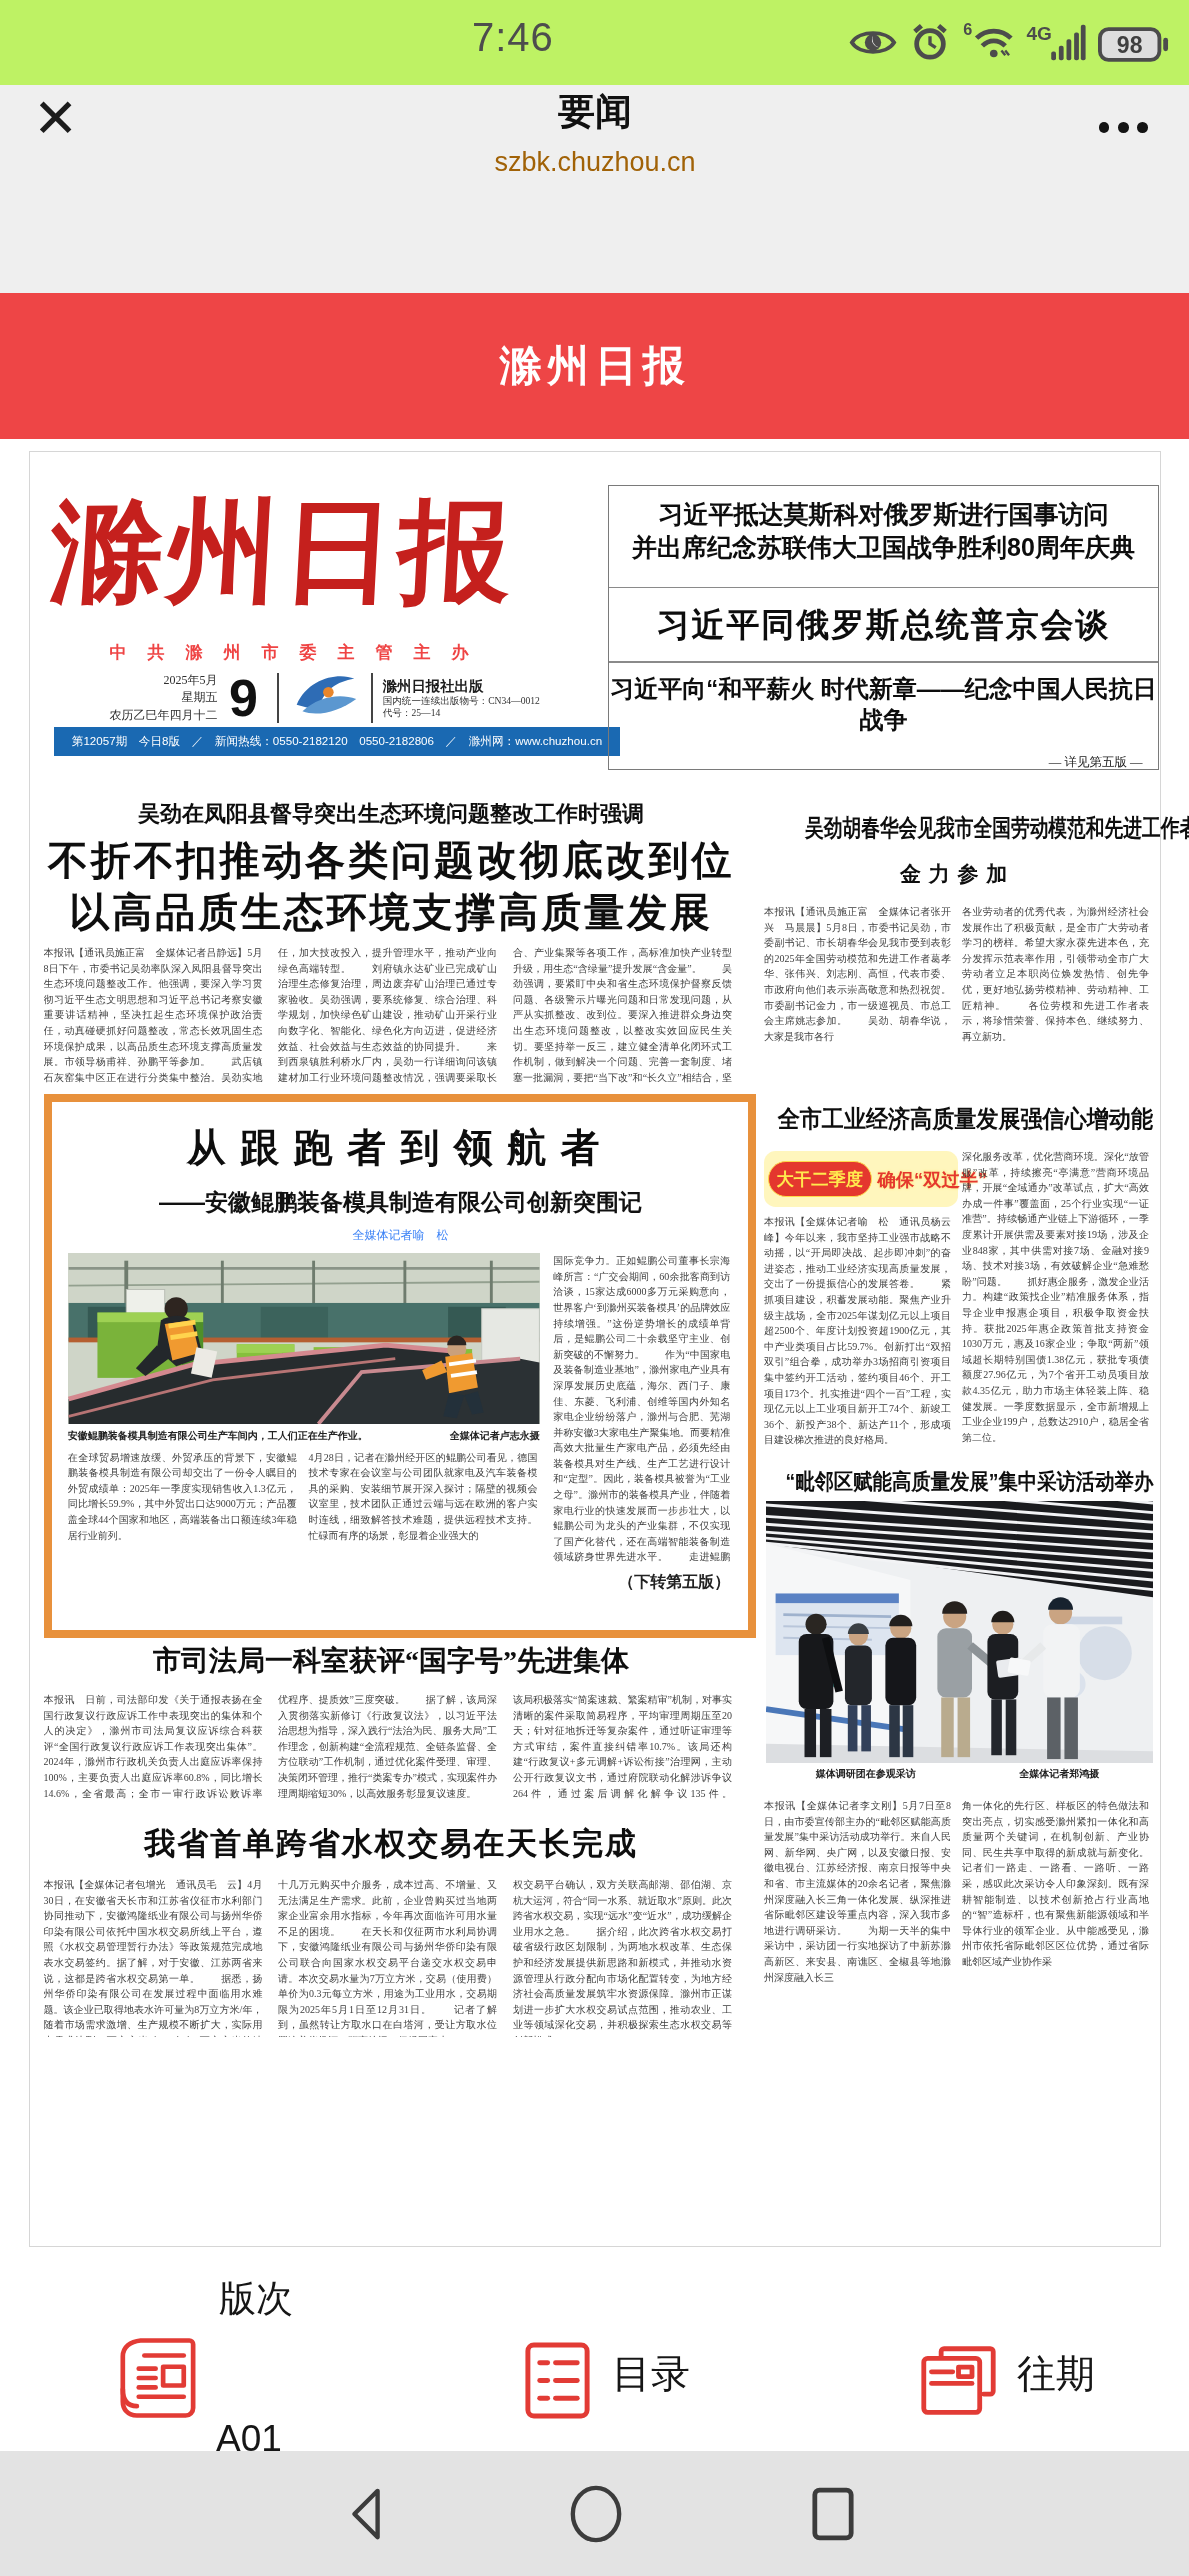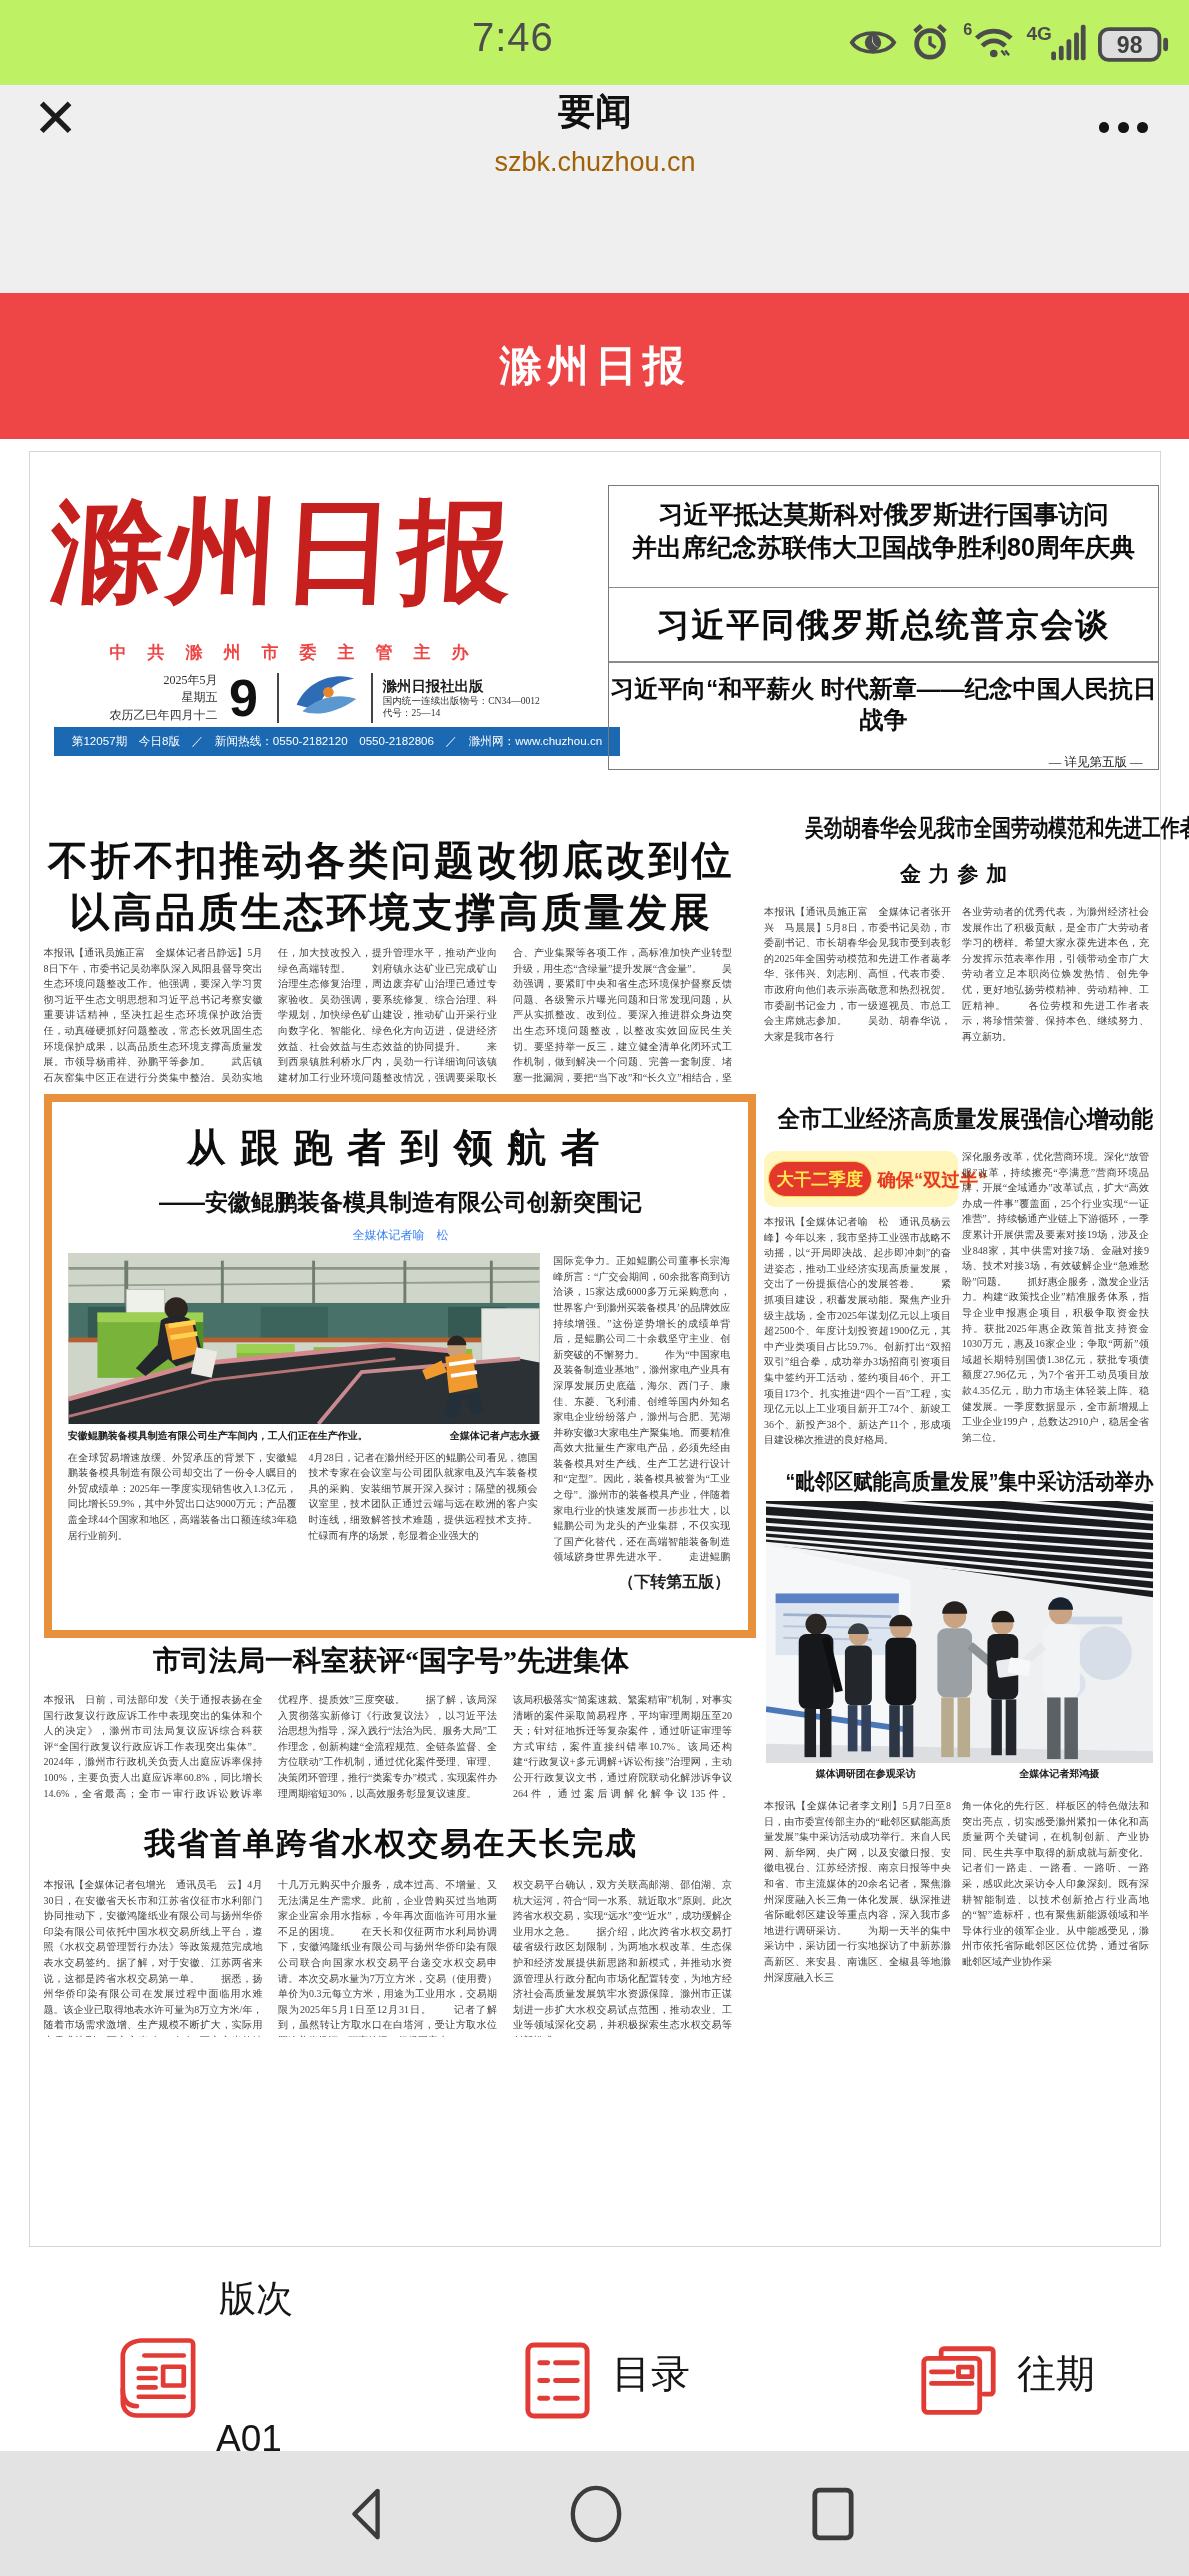--- a/index.html
+++ b/index.html
@@ -188,20 +188,21 @@
       </div>
       <div class="tb-div"></div>
       <div class="tb-row tb-r2">习近平同俄罗斯总统普京会谈</div>
       <div class="tb-div"></div>
       <div class="tb-row tb-r3">
         <div>习近平向“和平薪火 时代新章——纪念中国人民抗日战争</div>
       </div>
       <div class="tb-note">— 详见第五版 —</div>
     </div>
 
+    <div class="abs hl" style="left:9.6px;top:347px;width:703px;font-size:22px;font-weight:700;">吴劲在凤阳县督导突出生态环境问题整改工作时强调</div>
     <div class="abs hl" style="left:9.6px;top:381px;width:703px;font-size:40px;font-weight:900;letter-spacing:2.9px;font-family:'Liberation Sans',sans-serif;">不折不扣推动各类问题改彻底改到位</div>
     <div class="abs hl" style="left:9.6px;top:433px;width:703px;font-size:40px;font-weight:900;letter-spacing:2.9px;font-family:'Liberation Sans',sans-serif;">以高品质生态环境支撑高质量发展</div>
     <div class="abs bodycol" style="left:13.5px;top:493px;width:219px;height:141px;">本报讯【通讯员施正富　全媒体记者吕静远】5月8日下午，市委书记吴劲率队深入凤阳县督导突出生态环境问题整改工作。他强调，要深入学习贯彻习近平生态文明思想和习近平总书记考察安徽重要讲话精神，坚决扛起生态环境保护政治责任，动真碰硬抓好问题整改，常态长效巩固生态环境保护成果，以高品质生态环境支撑高质量发展。市领导杨甫祥、孙鹏平等参加。　　武店镇石灰窑集中区正在进行分类集中整治。吴劲实地察看明帝钙业公司、天地人建材厂整改现场，强调要加大工作力度，加快整改进度，确保整改举措落到实处，要引导企业压实环保主体责</div>
     <div class="abs bodycol" style="left:248px;top:493px;width:219px;height:141px;">任，加大技改投入，提升管理水平，推动产业向绿色高端转型。　　刘府镇永达矿业已完成矿山治理生态修复治理，周边废弃矿山治理已通过专家验收。吴劲强调，要系统修复、综合治理、科学规划，加快绿色矿山建设，推动矿山开采行业向数字化、智能化、绿色化方向迈进，促进经济效益、社会效益与生态效益的协同提升。　　来到西泉镇胜利桥水厂内，吴劲一行详细询问该镇建材加工行业环境问题整改情况，强调要采取长效管控措施，防止问题反弹，并要求当地转变发展思路，明确主导产业，调整招商方向，做好资源整</div>
     <div class="abs bodycol" style="left:483px;top:493px;width:219px;height:141px;">合、产业集聚等各项工作，高标准加快产业转型升级，用生态“含绿量”提升发展“含金量”。　　吴劲强调，要紧盯中央和省生态环境保护督察反馈问题、各级警示片曝光问题和日常发现问题，从严从实抓整改、改到位。要深入推进群众身边突出生态环境问题整改，以整改实效回应民生关切。要坚持举一反三，建立健全清单化闭环式工作机制，做到解决一个问题、完善一套制度、堵塞一批漏洞，要把“当下改”和“长久立”相结合，坚持源头治理、系统治理、综合治理，持续打好蓝天、碧水、净土保卫战，加快经济社会发展全面绿色转型，厚植滁州高质量发展的生态底色。</div>
 
     <div class="abs" style="left:732px;top:360px;width:391px;">
       <div class="cond hl" style="font-size:24px;">吴劲胡春华会见我市全国劳动模范和先进工作者</div>
     </div>
     <div class="abs hl" style="left:732px;top:408px;width:391px;font-size:21px;font-weight:700;letter-spacing:7.7px;">金力参加</div>

